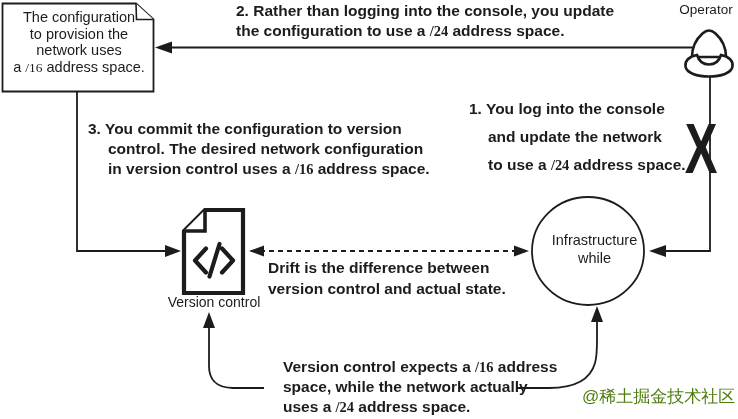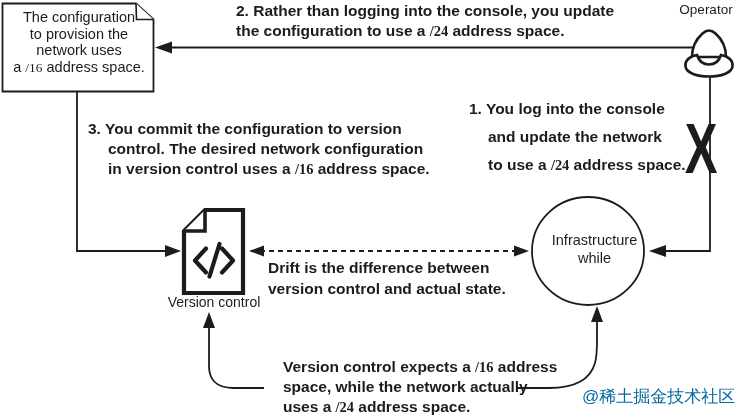--- a/index.html
+++ b/index.html
@@ -13,21 +13,21 @@
   .ann.center{}
   .hang{padding-left:19px;margin-top:8px;}
   .hang20{padding-left:20px;}
   .mono{font-family:Liberation Serif, serif;font-size:0.93em;}
   .note-text{font-size:14.5px;line-height:16.5px;text-align:center;}
   .small-label{font-size:14px;text-align:center;}
   .x-glyph{
     font-size:70px;font-weight:bold;line-height:72px;text-align:center;
     transform:scaleX(0.7);transform-origin:center;
   }
-  .watermark{font-size:17px;color:#0369a1;}
+  .watermark{font-size:17px;color:#4d7c0f;}
 </style>
 </head>
 <body>
 
 <div id="stage">
 
   <svg width="738" height="419" viewBox="0 0 738 419">
 
     <g stroke="#1c1c1c" fill="#ffffff">
       <path d="M2.5,3.5 H136 L153.5,19.5 V91.5 H2.5 Z" stroke-width="1.8"></path>

